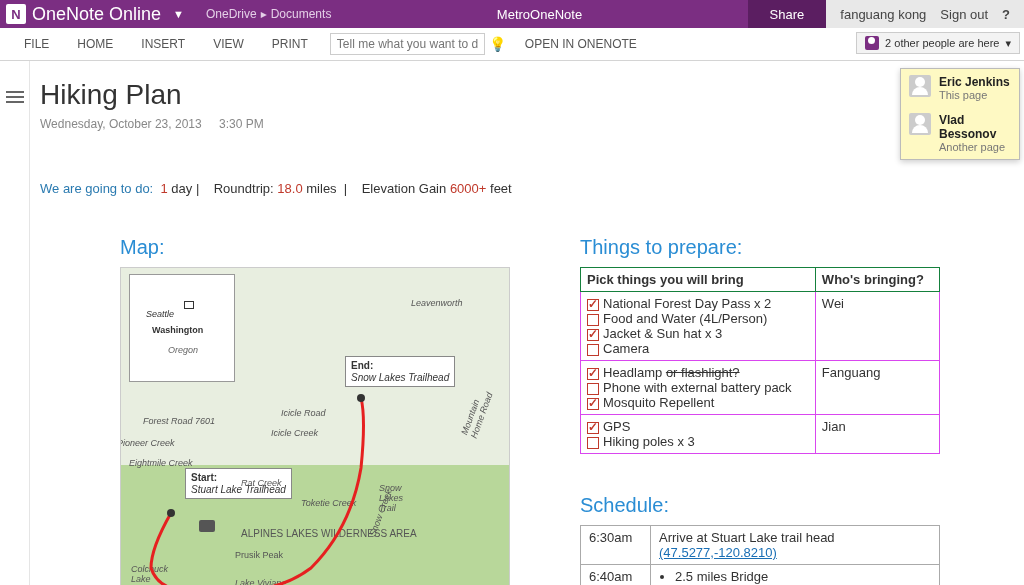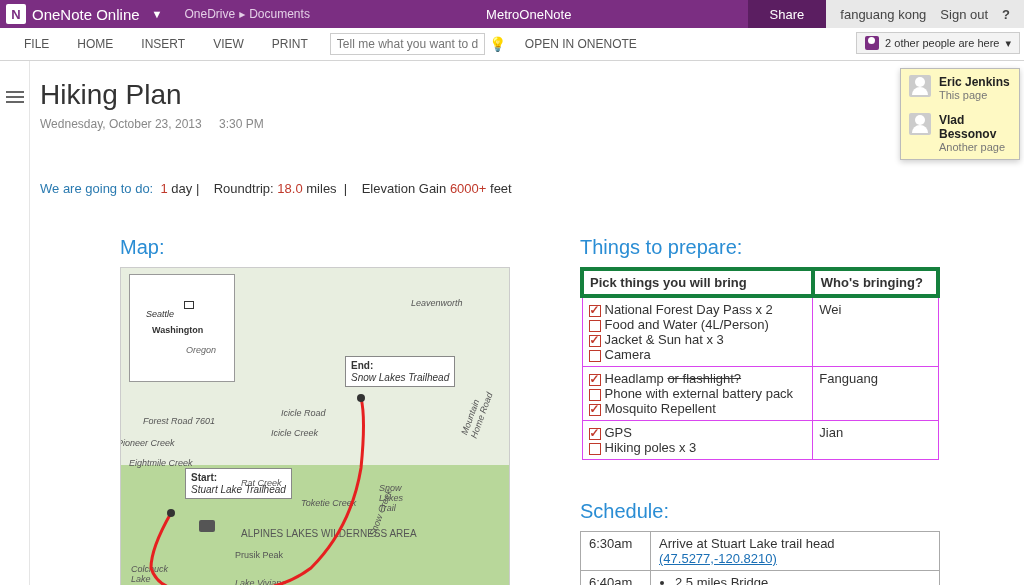--- a/index.html
+++ b/index.html
@@ -1,20 +1,20 @@
 <!DOCTYPE html>
 <html><head>
 <meta charset="utf-8">
 <style>
 * { box-sizing: border-box; margin: 0; padding: 0; }
 body { font-family: "Segoe UI", Arial, sans-serif; font-size: 13px; color: #333; background: #fff; overflow: hidden; width: 1024px; height: 585px; }
 .titlebar { background: #7b2e82; height: 28px; display: flex; align-items: center; color: #fff; }
 .tb-left { display: flex; align-items: center; gap: 6px; padding-left: 6px; }
 .tb-logo { width: 20px; height: 20px; background: #fff; color: #7b2e82; display: flex; align-items: center; justify-content: center; font-weight: bold; font-size: 13px; border-radius: 2px; }
-.tb-app { font-size: 15px; }
+.tb-app { font-size: 18px; }
 .tb-chev { font-size: 11px; margin: 0 6px; cursor: pointer; }
 .tb-bc { font-size: 12px; color: #e4cfe7; display: flex; gap: 4px; margin-left: 10px; }
 .tb-bc span { cursor: pointer; }
 .tb-center { flex: 1; text-align: center; font-size: 13px; }
 .tb-right { display: flex; align-items: center; height: 100%; }
 .share-btn { background: #5b1e61; height: 100%; display: flex; align-items: center; padding: 0 22px; cursor: pointer; color: #fff; font-size: 13px; }
 .user-area { background: #e8e8e8; height: 100%; display: flex; align-items: center; padding: 0 14px; color: #444; gap: 14px; }
 .user-area span { cursor: pointer; }
 .help { font-weight: bold; cursor: pointer; }
 .ribbon { height: 32px; border-bottom: 1px solid #d4d4d4; display: flex; align-items: center; padding: 16px 10px; position: relative; }
@@ -45,27 +45,27 @@
 .blue { color: #2a7ab0; }
 .red { color: #c0392b; }
 .columns { display: flex; margin-top: 40px; gap: 60px; }
 .col-left { width: 400px; margin-left: 80px; }
 .col-right { width: 360px; }
 .section-h { color: #2a8dd4; font-size: 20px; font-weight: 400; margin-bottom: 8px; }
 .map { width: 390px; height: 330px; border: 1px solid #ccc; background: linear-gradient(180deg,#e8eee0 0%, #e8eee0 60%, #b8d79a 60%, #b8d79a 100%); position: relative; overflow: hidden; }
 .inset { position: absolute; left: 8px; top: 6px; width: 106px; height: 108px; background: #fff; border: 1px solid #999; font-size: 9px; }
 .inset .sea { position: absolute; left: 16px; top: 34px; font-style: italic; }
 .inset .wa { position: absolute; left: 22px; top: 50px; font-weight: 600; }
-.inset .or { position: absolute; left: 56px; top: 70px; font-style: italic; color: #666; }
+.inset .or { position: absolute; left: 38px; top: 70px; font-style: italic; color: #666; }
 .inset .box { position: absolute; left: 54px; top: 26px; width: 10px; height: 8px; border: 1px solid #333; }
 .map-label { position: absolute; background: #fff; border: 1px solid #888; padding: 3px 5px; font-size: 10px; line-height: 1.15; }
 .map-label b { display: block; }
 .trail { position: absolute; }
 .prep-table { border-collapse: collapse; width: 100%; font-size: 13px; }
-.prep-table th { border: 4px solid #15803d; text-align: left; padding: 4px 6px; background: #fff; font-weight: 700; }
+.prep-table th { border: 1px solid #15803d; text-align: left; padding: 4px 6px; background: #fff; font-weight: 700; }
 .prep-table td { border: 1px solid #d946ef; padding: 4px 6px; vertical-align: top; }
 .chk { display: inline-block; width: 12px; height: 12px; border: 1px solid #c0392b; margin-right: 4px; vertical-align: middle; position: relative; }
 .chk.on::after { content: "✓"; position: absolute; left: 0px; top: -3px; color: #c0392b; font-size: 12px; font-weight: bold; }
 .strike { text-decoration: line-through; }
 .sched-table { border-collapse: collapse; width: 100%; font-size: 13px; }
 .sched-table td { border: 1px solid #aaa; padding: 4px 8px; vertical-align: top; }
 .sched-table a { color: #1a6fb5; text-decoration: underline; }
 .sched-table ul { margin-left: 16px; }
 .roadtxt { position: absolute; font-size: 9px; font-style: italic; color: #555; }
 </style>

